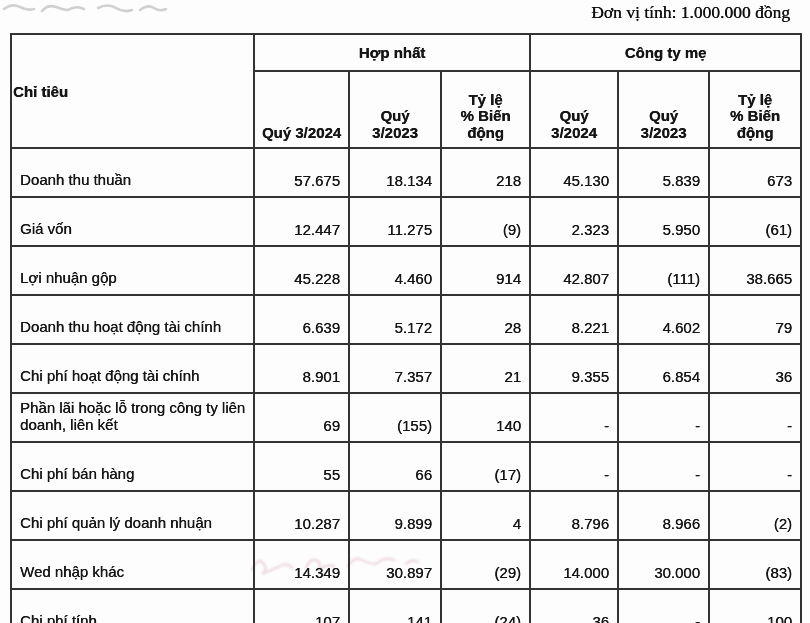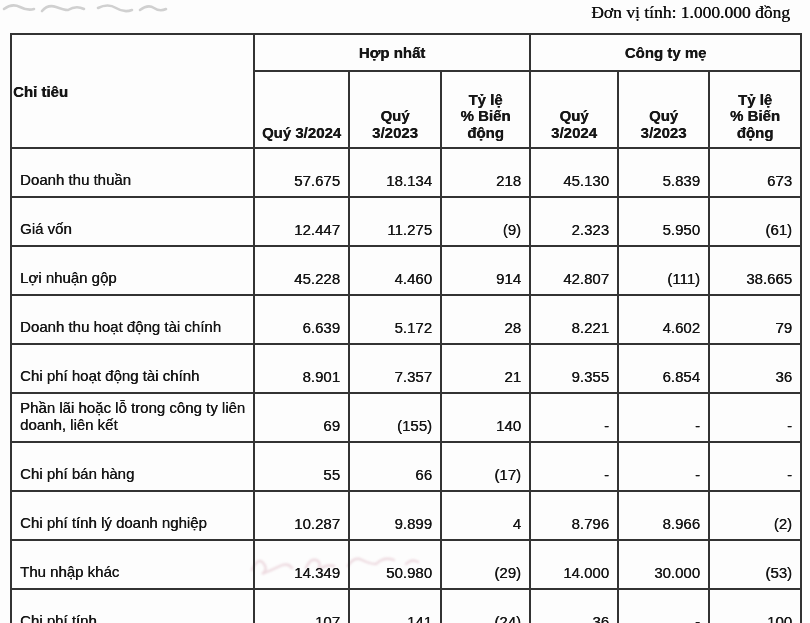--- a/index.html
+++ b/index.html
@@ -175,36 +175,36 @@
       <tr>
         <td class="label-cell">Chi phí bán hàng</td>
         <td class="num-cell">55</td>
         <td class="num-cell">66</td>
         <td class="num-cell">(17)</td>
         <td class="num-cell">-</td>
         <td class="num-cell">-</td>
         <td class="num-cell">-</td>
       </tr>
       <tr>
-        <td class="label-cell">Chi phí tính lý doanh nghiệp</td>
+        <td class="label-cell">Chi phí quản lý doanh nhuận</td>
         <td class="num-cell">10.287</td>
         <td class="num-cell">9.899</td>
         <td class="num-cell">4</td>
         <td class="num-cell">8.796</td>
         <td class="num-cell">8.966</td>
         <td class="num-cell">(2)</td>
       </tr>
       <tr>
-        <td class="label-cell">Thu nhập khác</td>
+        <td class="label-cell">Wed nhập khác</td>
         <td class="num-cell">14.349</td>
-        <td class="num-cell">50.980</td>
+        <td class="num-cell">30.897</td>
         <td class="num-cell">(29)</td>
         <td class="num-cell">14.000</td>
         <td class="num-cell">30.000</td>
-        <td class="num-cell">(53)</td>
+        <td class="num-cell">(83)</td>
       </tr>
       <tr>
         <td class="label-cell">Chi phí tính</td>
         <td class="num-cell">107</td>
         <td class="num-cell">141</td>
         <td class="num-cell">(24)</td>
         <td class="num-cell">36</td>
         <td class="num-cell">-</td>
         <td class="num-cell">100</td>
       </tr>

